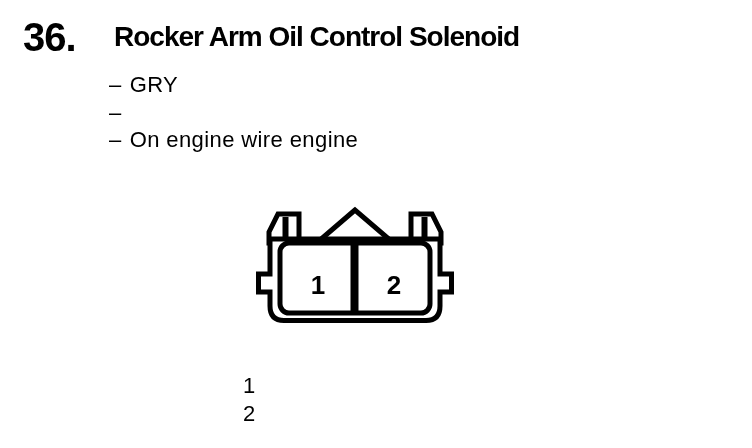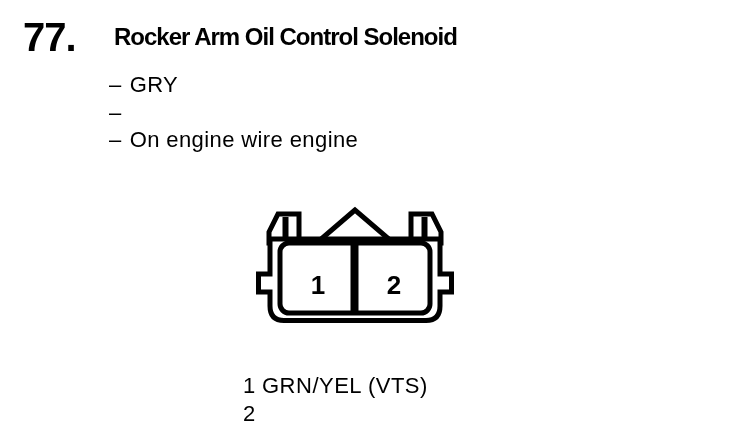--- a/index.html
+++ b/index.html
@@ -11,21 +11,21 @@
   }
   .abs { position: absolute; }
 
   .heading-number {
     left: 23px; top: 16px;
     font-size: 40px; font-weight: bold; line-height: 42px;
     letter-spacing: -1px; white-space: nowrap;
   }
   .heading-title {
     left: 114px; top: 16px;
-    font-size: 24px; font-weight: bold; line-height: 42px;
+    font-size: 28px; font-weight: bold; line-height: 42px;
     letter-spacing: -1px; white-space: nowrap;
   }
 
   .details { left: 109px; top: 71px; }
   .detail-item {
     display: flex; align-items: baseline;
     font-size: 22px; line-height: 27.5px; letter-spacing: 0.4px;
     white-space: nowrap;
   }
   .detail-item .dash { margin-right: 8px; }
@@ -41,21 +41,21 @@
   .legend-row {
     display: flex; align-items: baseline;
     font-size: 22px; line-height: 28px; letter-spacing: 0.5px;
     white-space: nowrap;
   }
   .legend-pin { width: 15px; margin-right: 4px; }
 </style>
 </head>
 <body>
 
-<div class="abs heading-number">77.</div>
+<div class="abs heading-number">36.</div>
 <div class="abs heading-title">Rocker Arm Oil Control Solenoid</div>
 
 <div class="abs details">
   <div class="detail-item">
     <span class="dash">–</span>
     <span>GRY</span>
   </div>
   <div class="detail-item">
     <span class="dash">–</span>
   </div>
@@ -80,18 +80,17 @@
       <line x1="354.5" y1="241" x2="354.5" y2="314" stroke-width="8"></line>
     </g>
     <text x="318" y="294" text-anchor="middle">1</text>
     <text x="394" y="294" text-anchor="middle">2</text>
   </svg>
 </div>
 
 <div class="abs legend">
   <div class="legend-row">
     <span class="legend-pin">1</span>
-    <span>GRN/YEL (VTS)</span>
   </div>
   <div class="legend-row">
     <span class="legend-pin">2</span>
   </div>
 </div>
 
 </body></html>

